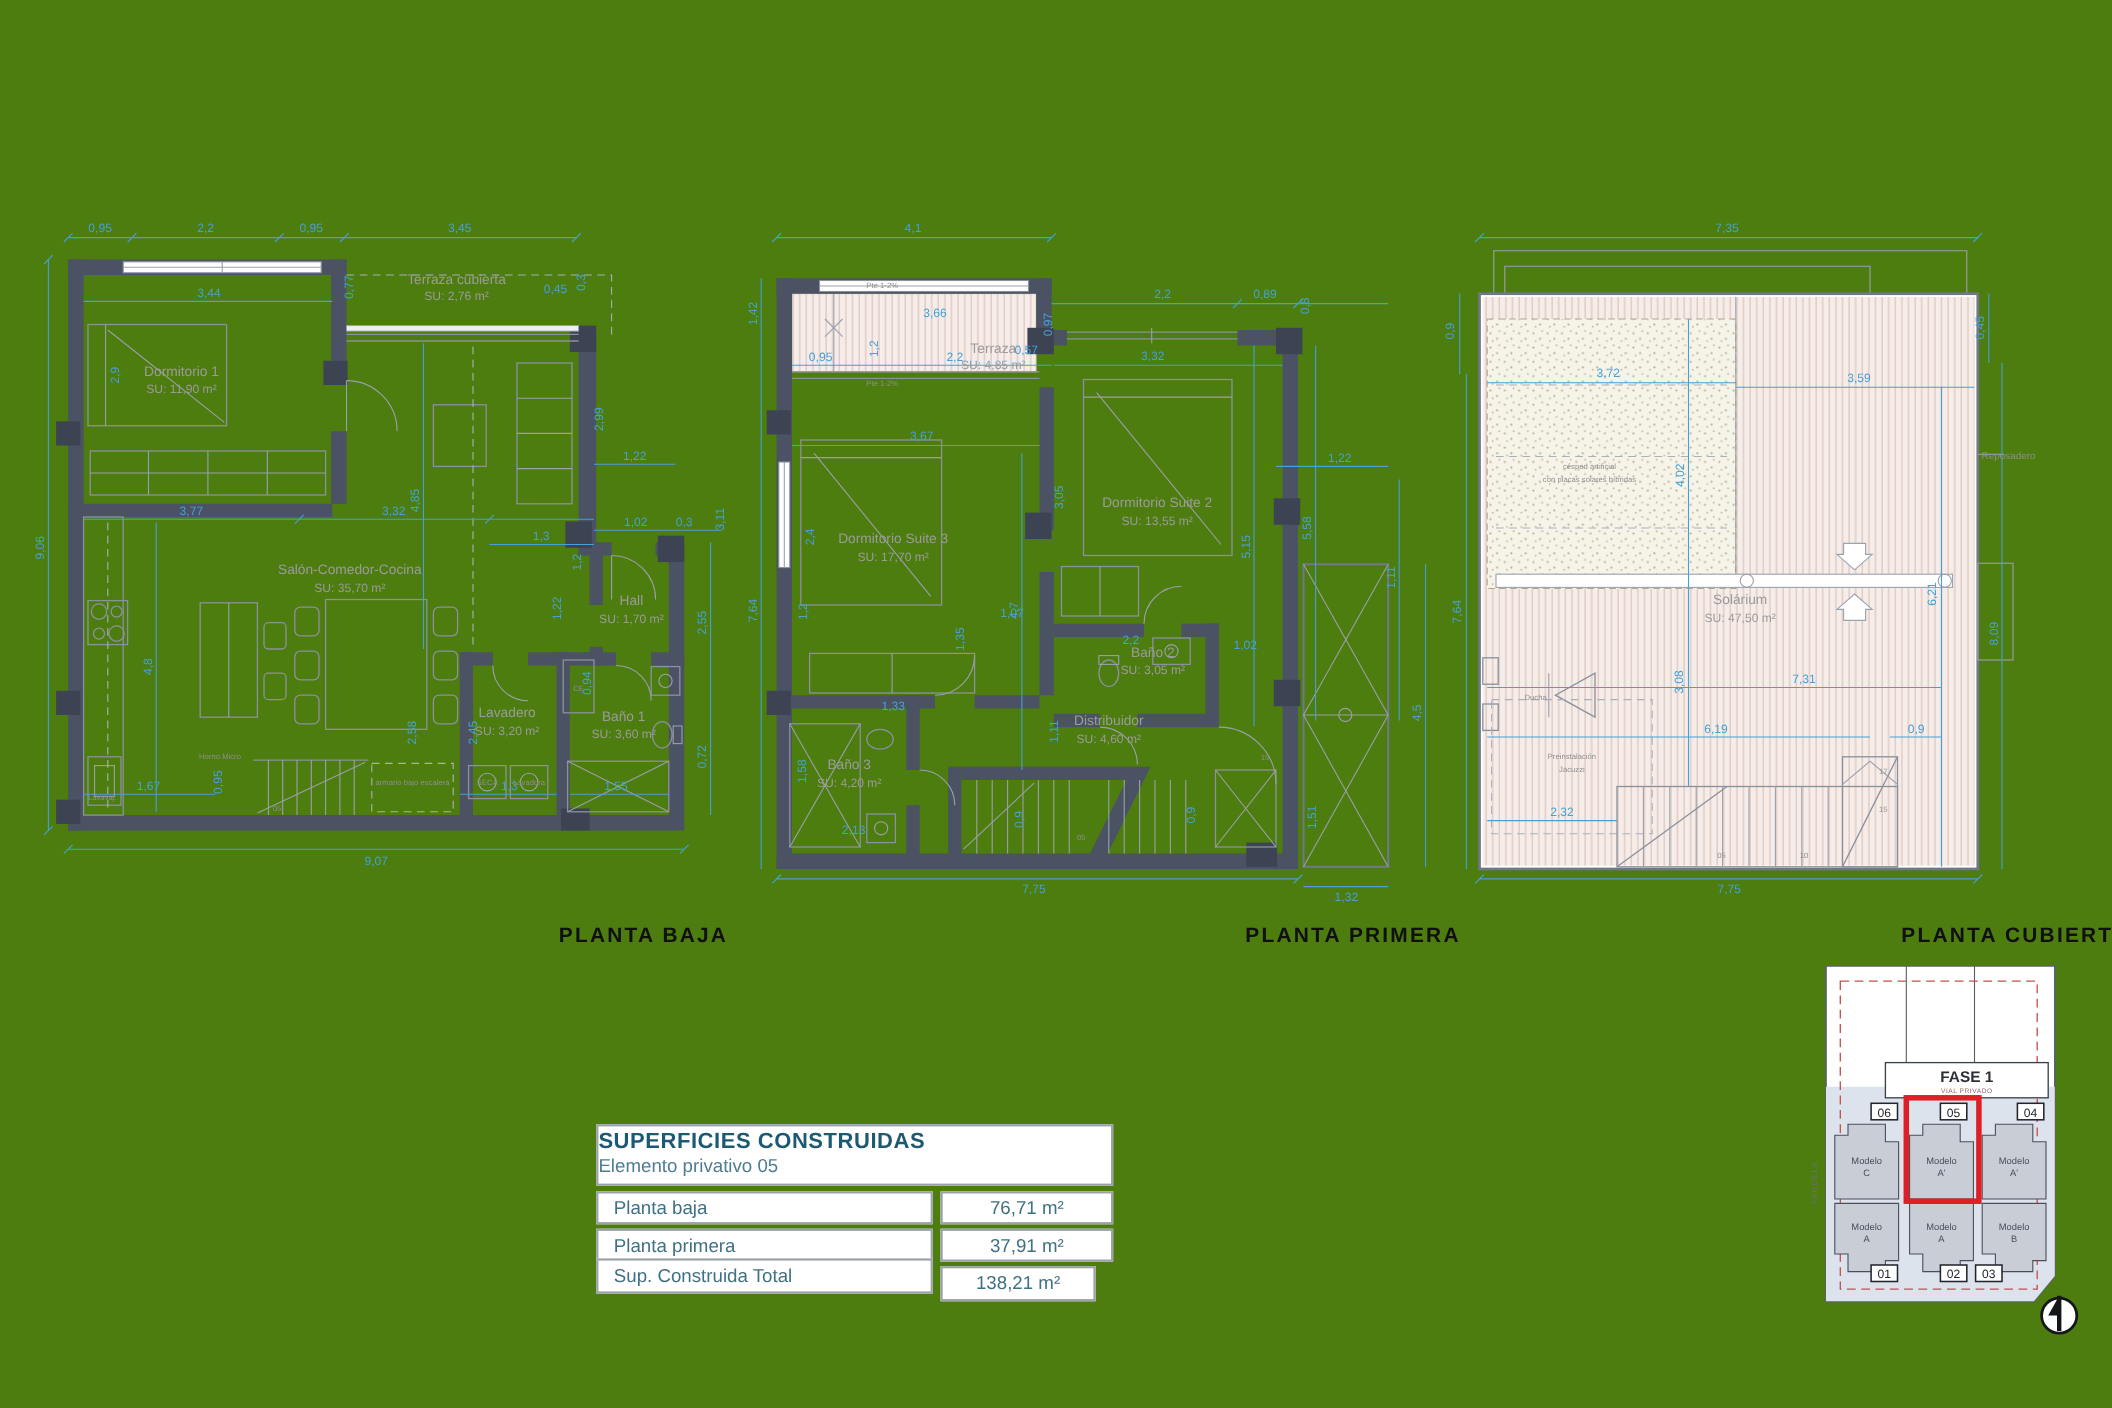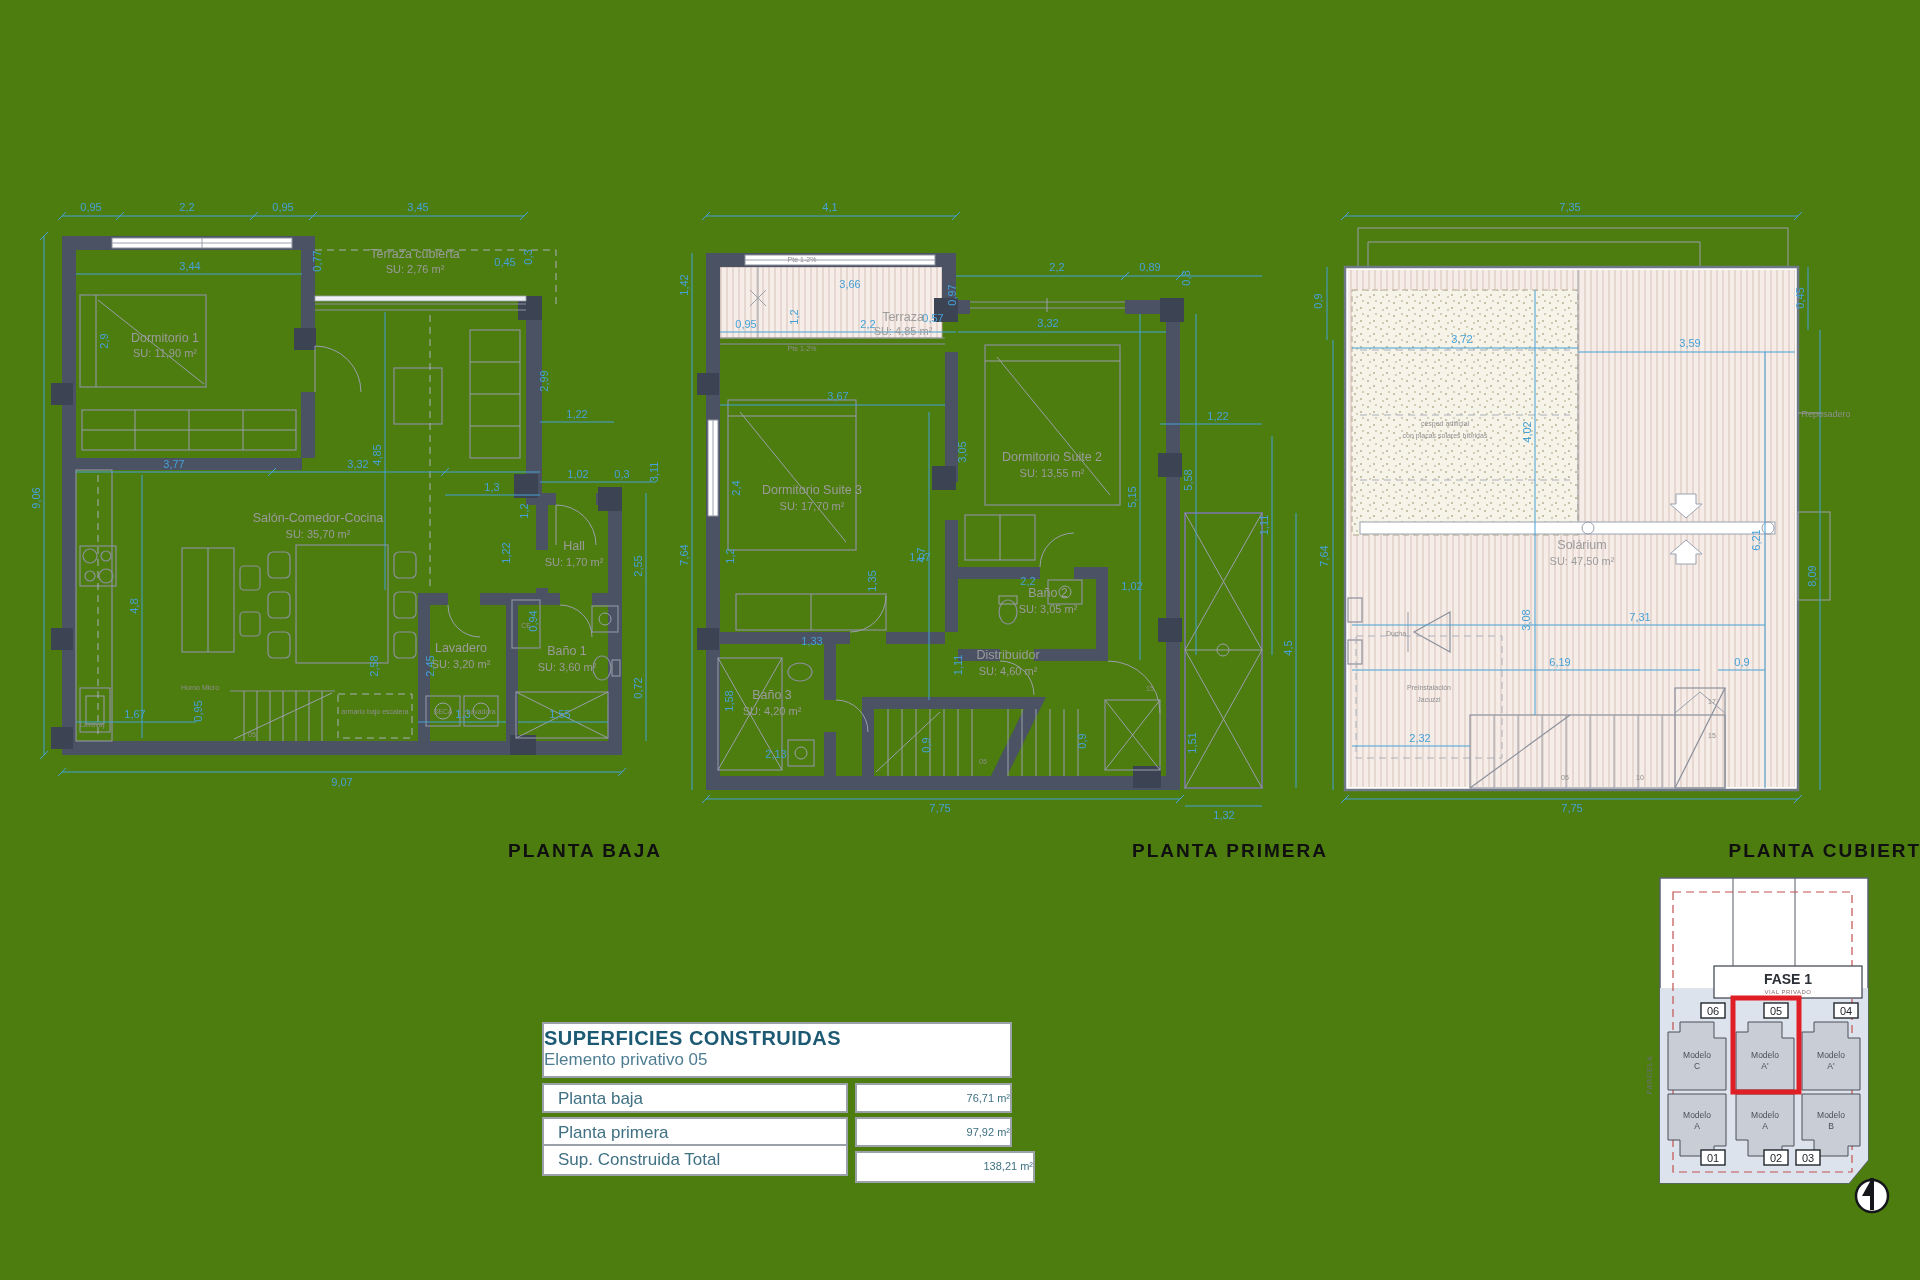--- a/index.html
+++ b/index.html
@@ -21,21 +21,21 @@
   .thin{fill:none;stroke:#707786;stroke-width:2;}
   
   .ptitle{position:absolute;width:260px;text-align:center;font-size:19px;font-weight:bold;
           letter-spacing:2px;color:#101010;white-space:nowrap;}
   
   .tbox{position:absolute;background:#fff;border:2px solid #9ba1a9;box-sizing:border-box;}
   .thead{text-align:left;padding-top:3px;}
   .ttitle{font-size:20px;font-weight:bold;color:#1c5a74;letter-spacing:0.5px;}
   .tsub{font-size:17px;color:#4e7d92;}
   .trlabel{font-size:17px;color:#3f7083;line-height:27px;padding-left:14px;}
-  .trvalue{font-size:11px;color:#3f7083;line-height:27px;text-align:right;}
+  .trvalue{font-size:17px;color:#3f7083;line-height:27px;text-align:center;}
   
   .footer{position:absolute;left:0;top:1242px;width:1920px;height:38px;background:#5a6370;}
   .ftext{position:absolute;color:#ffffff;font-weight:bold;line-height:38px;text-align:center;white-space:nowrap;}
 </style>
 </head>
 <body>
 
 <div class="sheet">
 
 <svg style="left:30px;top:195px" width="650" height="615" viewBox="30 195 650 615">
@@ -548,23 +548,23 @@
 <div class="ptitle" style="left:1702px;top:840px">PLANTA CUBIERTA</div>
 
 <div>
   <div class="tbox thead" style="left:542px;top:1022px;width:470px;height:56px">
     <div class="ttitle">SUPERFICIES CONSTRUIDAS</div>
     <div class="tsub">Elemento privativo 05</div>
   </div>
   <div class="tbox trlabel" style="left:542px;top:1083px;width:306px;height:30px">Planta baja</div>
   <div class="tbox trvalue" style="left:855px;top:1083px;width:157px;height:30px">76,71 m²</div>
   <div class="tbox trlabel" style="left:542px;top:1117px;width:306px;height:30px">Planta primera</div>
-  <div class="tbox trvalue" style="left:855px;top:1117px;width:157px;height:30px">97,92 m²</div>
+  <div class="tbox trvalue" style="left:855px;top:1117px;width:157px;height:30px">37,91 m²</div>
   <div class="tbox trlabel" style="left:542px;top:1144px;width:306px;height:32px">Sup. Construida Total</div>
-  <div class="tbox trvalue" style="left:855px;top:1151px;width:180px;height:32px">138,21 m²</div>
+  <div class="tbox trvalue" style="left:855px;top:1151px;width:141px;height:32px">138,21 m²</div>
 </div>
 
 <svg style="left:1630px;top:865px" width="280px" height="360" viewBox="1630 865 280 360">
   <polygon points="1660,878 1868,878 1868,1160 1849,1183 1660,1183" fill="#ffffff" stroke="#5a6170" stroke-width="1.5"></polygon>
   <polygon points="1660,988 1868,988 1868,1160 1849,1183 1660,1183" fill="#dde3ec" stroke="none"></polygon>
   <line x1="1733" y1="878" x2="1733" y2="968" stroke="#555c66" stroke-width="1"></line>
   <line x1="1795" y1="878" x2="1795" y2="968" stroke="#555c66" stroke-width="1"></line>
   <rect x="1673" y="892" width="179" height="280" fill="none" stroke="#c2514e" stroke-width="1.2" stroke-dasharray="8 5"></rect>
   <rect x="1714" y="966" width="148" height="32" fill="#ffffff" stroke="#3a3f48" stroke-width="1.2"></rect>
   <text x="1788" y="984" text-anchor="middle" style="font-size:14px;font-weight:bold;fill:#2b2f36">FASE 1</text>

